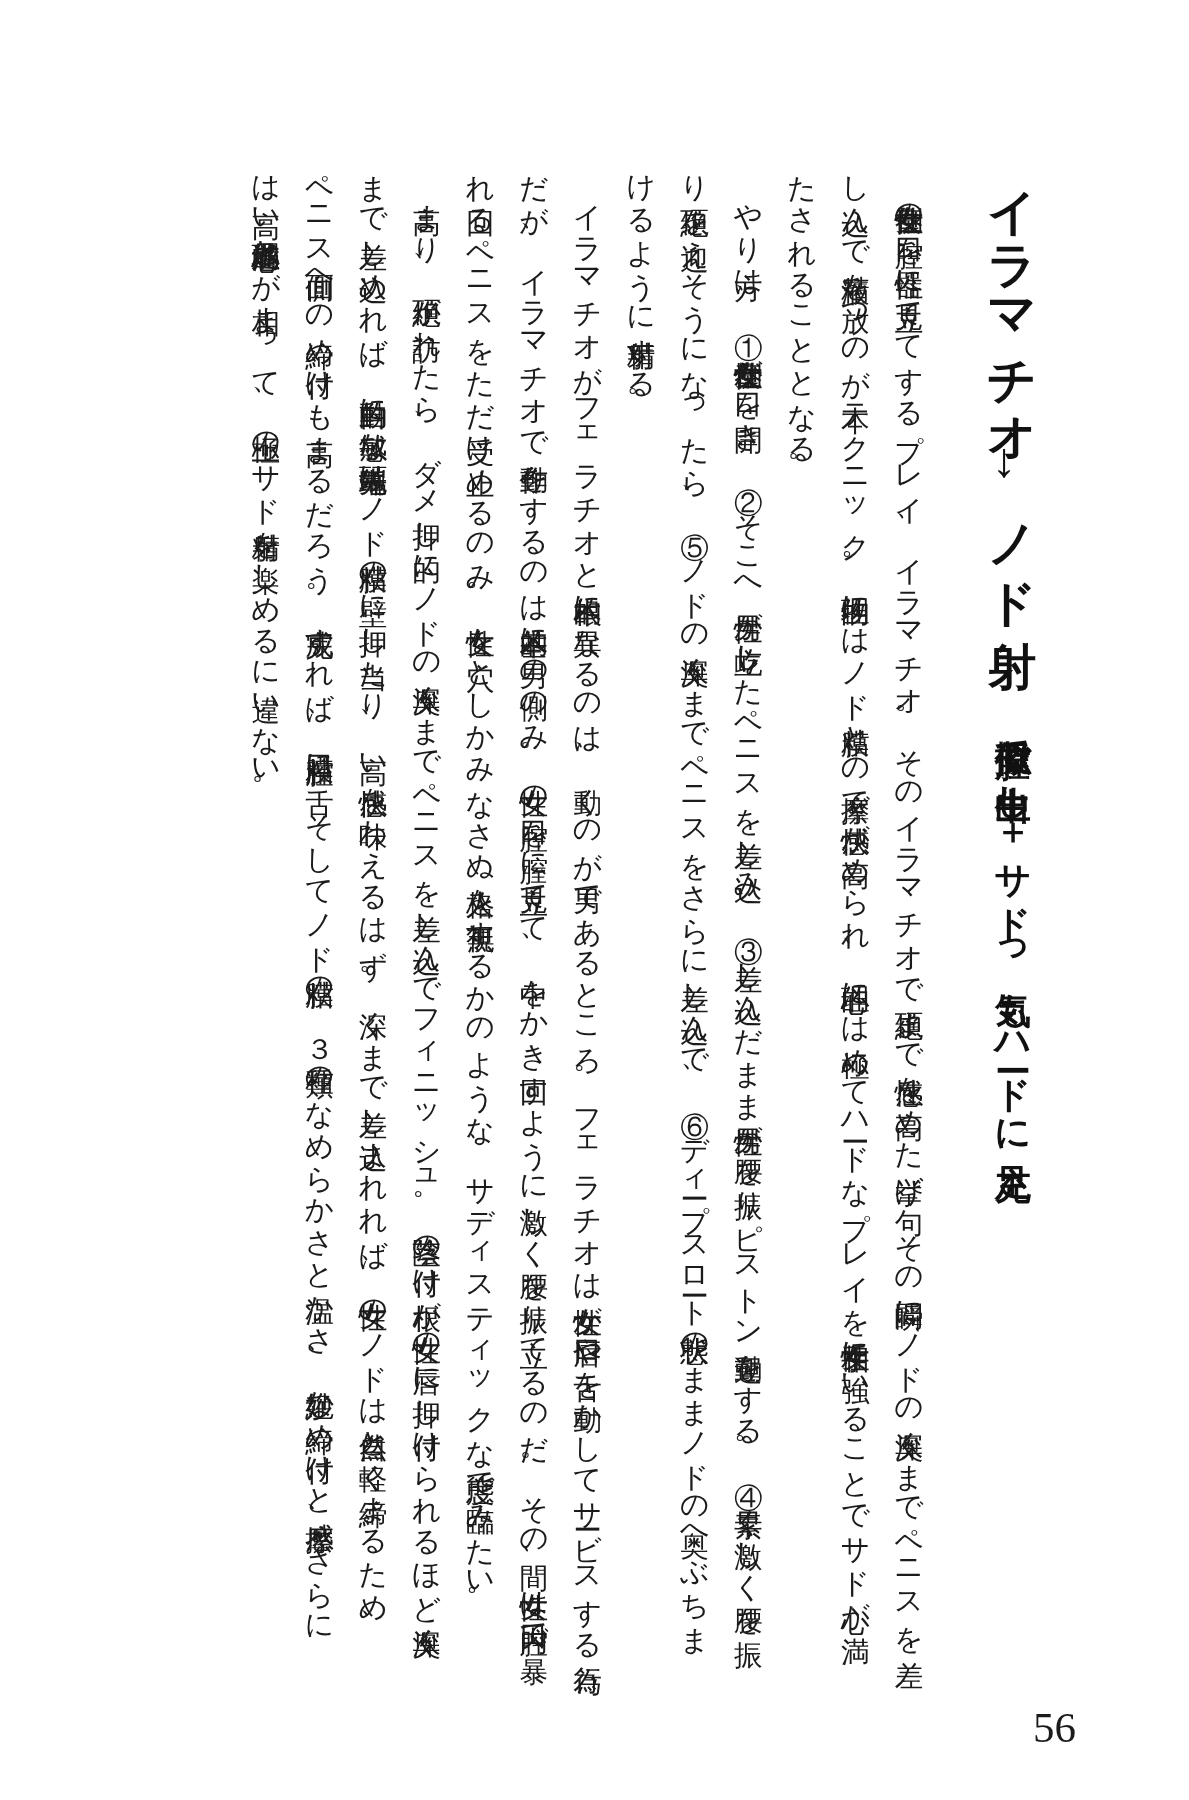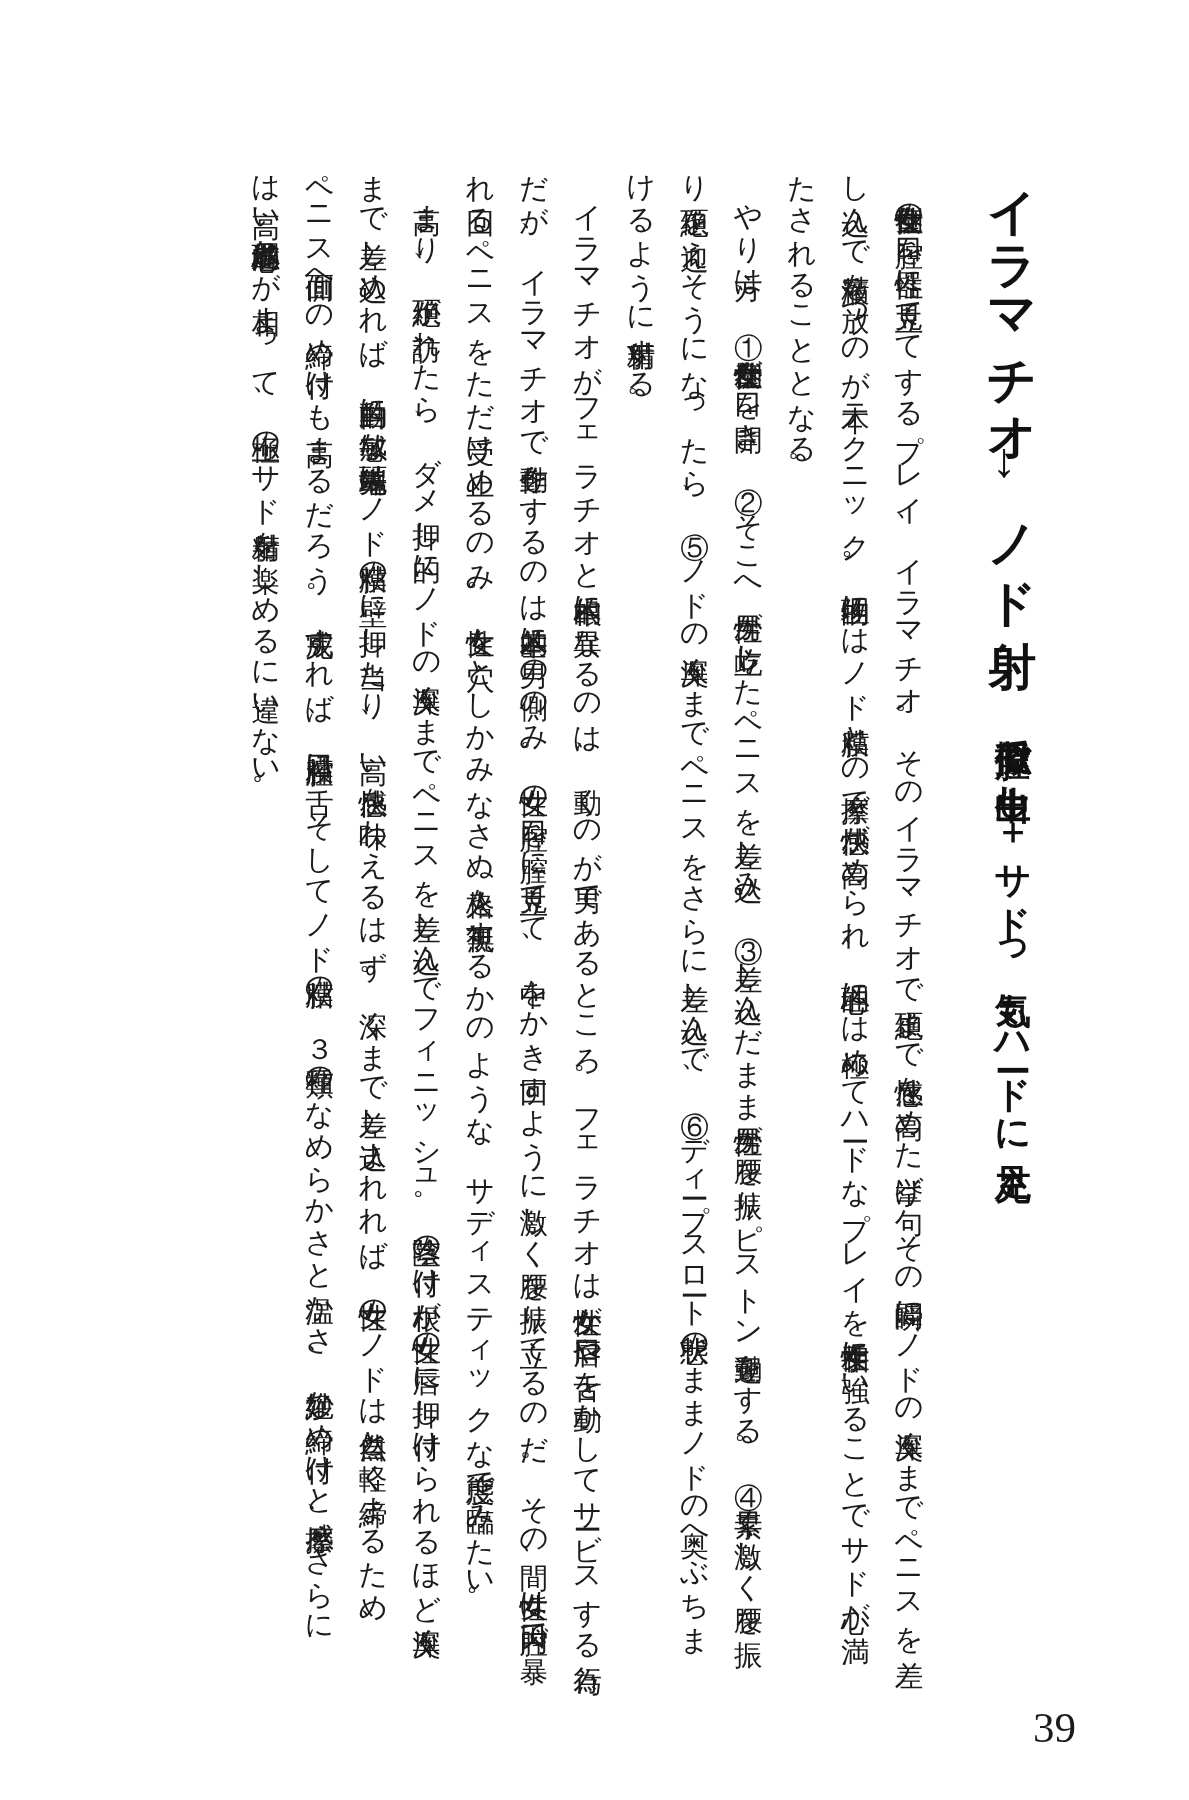--- a/index.html
+++ b/index.html
@@ -89,15 +89,15 @@
     <span class="subtitle">擬似膣で生中出し＋サドっ気もハードに充足</span>
   </div>
 
   <div class="article">
     <p>奉仕側女性の口腔を性器に見立ててするプレイ、イラマチオ。そのイラマチオで絶頂まで性感を高めた挙げ句、その瞬間にノドの奥深くまでペニスを差し込んで精液を放つのが本テクニック。物理的にはノド粘膜との摩擦で快感が高められ、心理的には極めてハードなプレイを相手女性に強いることでサド心が満たされることとなる。</p>
     <p>やり方は、①奉仕側女性が口を開き、②そこへ男性が屹立したペニスを差し込み、③差し込んだまま男性が腰を振りピストン運動をする。④素早く激しく腰を振り絶頂を迎えそうになったら、⑤ノドの奥深くまでペニスをさらに差し込んで、⑥ディープスロート状態のままノドの奥へぶちまけるように射精する。</p>
     <p>イラマチオがフェラチオと根本的に異なるのは、動くのが男であるところ。フェラチオは女性が口唇や舌を動かしてサービスする行為だが、イラマチオで動作をするのは基本的に男の側のみ。女性の口腔を膣に見立てて、中をかき回すように激しく腰を振り立てるのだ。その間、女性は口腔内で暴れ回るペニスをただ受け止めるのみ。女性を穴としかみなさぬ人格を無視するかのような、サディスティックな態度で臨みたい。</p>
     <p>高まり、絶頂が訪れたら、ダメ押し的にノドの奥深くまでペニスを差し込んでフィニッシュ。陰茎の付け根が女性の唇に押し付けられるほど奥深くまで差し込めれば、自動的に敏感な亀頭先端はノド粘膜の壁に押し当たり、高い快感を味わえるはず。深くまで差し込まれれば、女性のノドは自然と軽く締まるため、ペニス側面への締め付けも高まるだろう。完成すれば、口腔粘膜に舌、そしてノド粘膜の、３種類のなめらかさと温かさ、絶妙な締め付けと摩擦感、さらには高い心理的満足感とが相まって、極上のサド射精を楽しめるに違いない。</p>
   </div>
 
-  <div class="page-number">39</div>
+  <div class="page-number">56</div>
 
 </div>
 
 </body></html>

